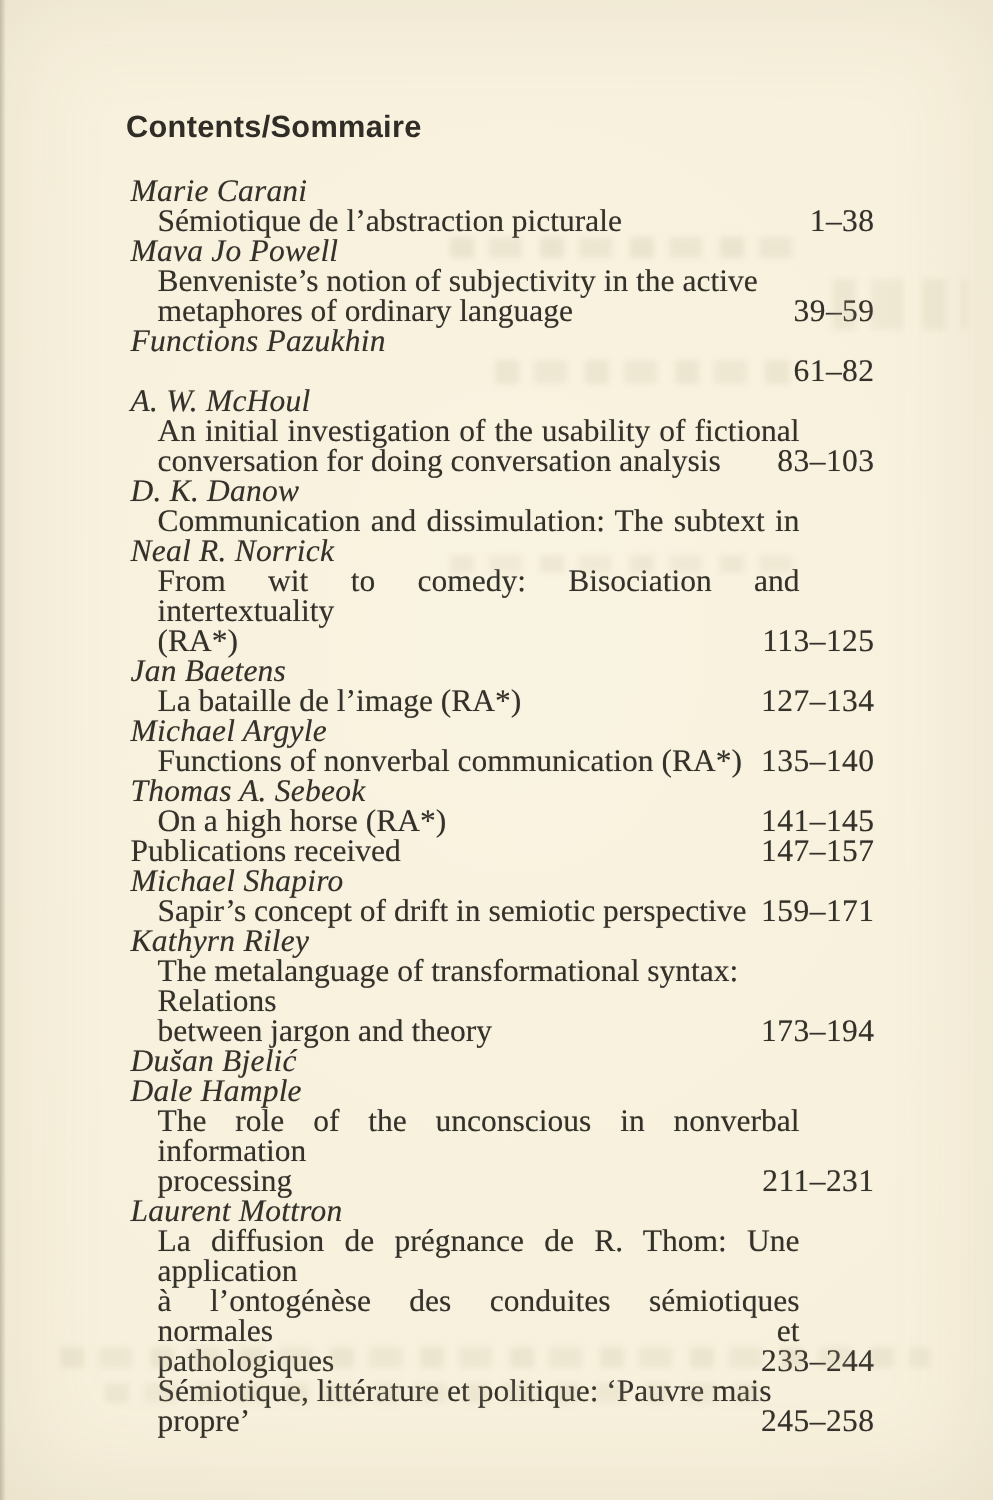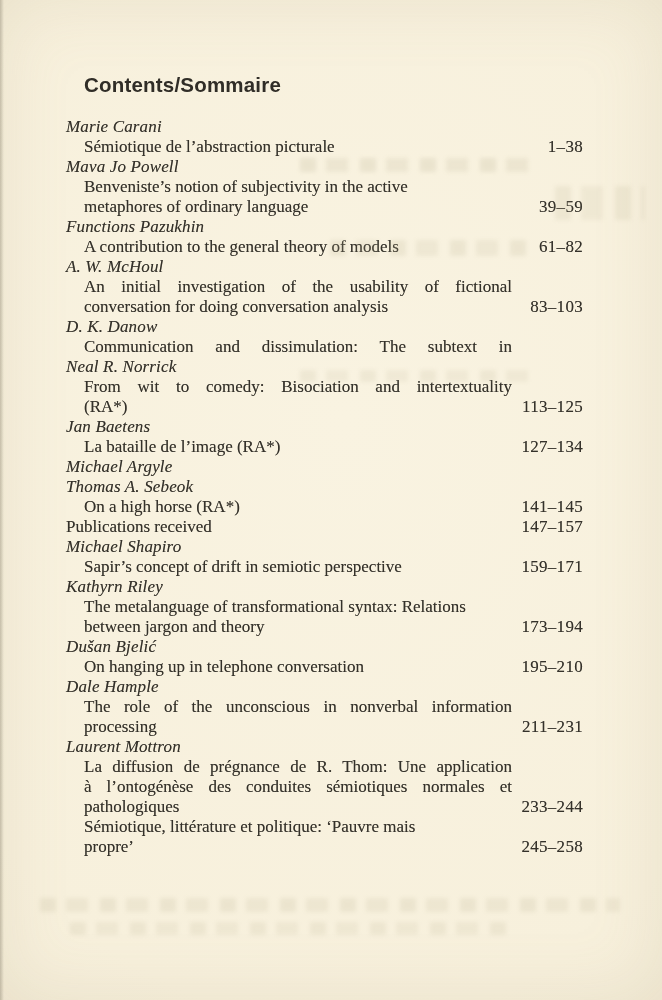--- a/index.html
+++ b/index.html
@@ -31,23 +31,24 @@
   .heading {
     font-family: "Liberation Sans", "DejaVu Sans", sans-serif;
     font-weight: 700;
     font-size: 20.5px;
     line-height: 23px;
     letter-spacing: 0.2px;
     margin: 0 0 21px 18px;
     color: #302d27;
   }
   .toc {
-    font-size: 17px;
+    font-size: 21px;
     line-height: 20px;
     text-shadow: 0 0 0.5px rgba(52,49,42,0.45);
+    margin-left: 21px;
   }
   .row {
     display: flex;
     align-items: baseline;
   }
   .row.indent { padding-left: 18px; }
   .author {
     font-style: italic;
     letter-spacing: 0.15px;
   }
@@ -103,21 +104,20 @@
         <span class="line">Benveniste’s notion of subjectivity in the active</span>
       </div>
       <div class="row indent">
         <span class="line">metaphores of ordinary language</span>
         <span class="pages">39–59</span>
       </div>
       <div class="row">
         <span class="author">Functions Pazukhin</span>
       </div>
       <div class="row indent">
-        <span class="line">A contribution to the general theory of models</span>
         <span class="pages">61–82</span>
       </div>
       <div class="row">
         <span class="author">A. W. McHoul</span>
       </div>
       <div class="row indent">
         <span class="line justify">An initial investigation of the usability of fictional</span>
       </div>
       <div class="row indent">
         <span class="line">conversation for doing conversation analysis</span>
@@ -142,20 +142,24 @@
       <div class="row">
         <span class="author">Jan Baetens</span>
       </div>
       <div class="row indent">
         <span class="line">La bataille de l’image (RA*)</span>
         <span class="pages">127–134</span>
       </div>
       <div class="row">
         <span class="author">Michael Argyle</span>
       </div>
+      <div class="row indent">
+        <span class="line">Functions of nonverbal communication (RA*)</span>
+        <span class="pages">135–140</span>
+      </div>
       <div class="row">
         <span class="author">Thomas A. Sebeok</span>
       </div>
       <div class="row indent">
         <span class="line">On a high horse (RA*)</span>
         <span class="pages">141–145</span>
       </div>
       <div class="row">
         <span class="line">Publications received</span>
         <span class="pages">147–157</span>
@@ -172,24 +176,20 @@
       </div>
       <div class="row indent">
         <span class="line">The metalanguage of transformational syntax: Relations</span>
       </div>
       <div class="row indent">
         <span class="line">between jargon and theory</span>
         <span class="pages">173–194</span>
       </div>
       <div class="row">
         <span class="author">Dušan Bjelić</span>
-      </div>
-      <div class="row indent">
-        <span class="line">On hanging up in telephone conversation</span>
-        <span class="pages">195–210</span>
       </div>
       <div class="row">
         <span class="author">Dale Hample</span>
       </div>
       <div class="row indent">
         <span class="line justify">The role of the unconscious in nonverbal information</span>
       </div>
       <div class="row indent">
         <span class="line">processing</span>
         <span class="pages">211–231</span>

